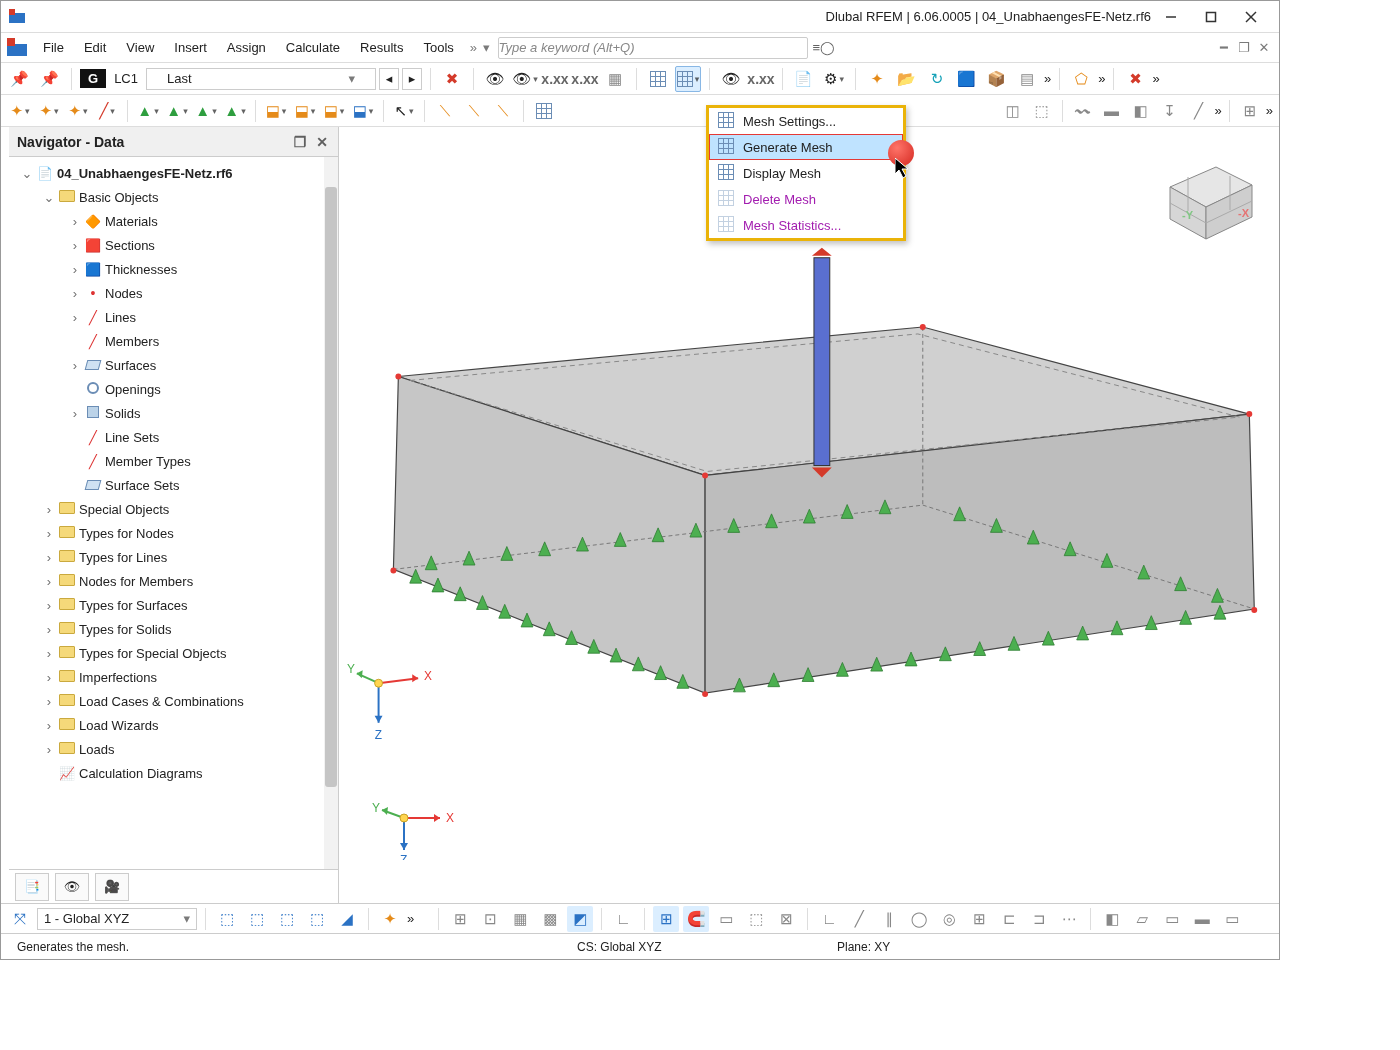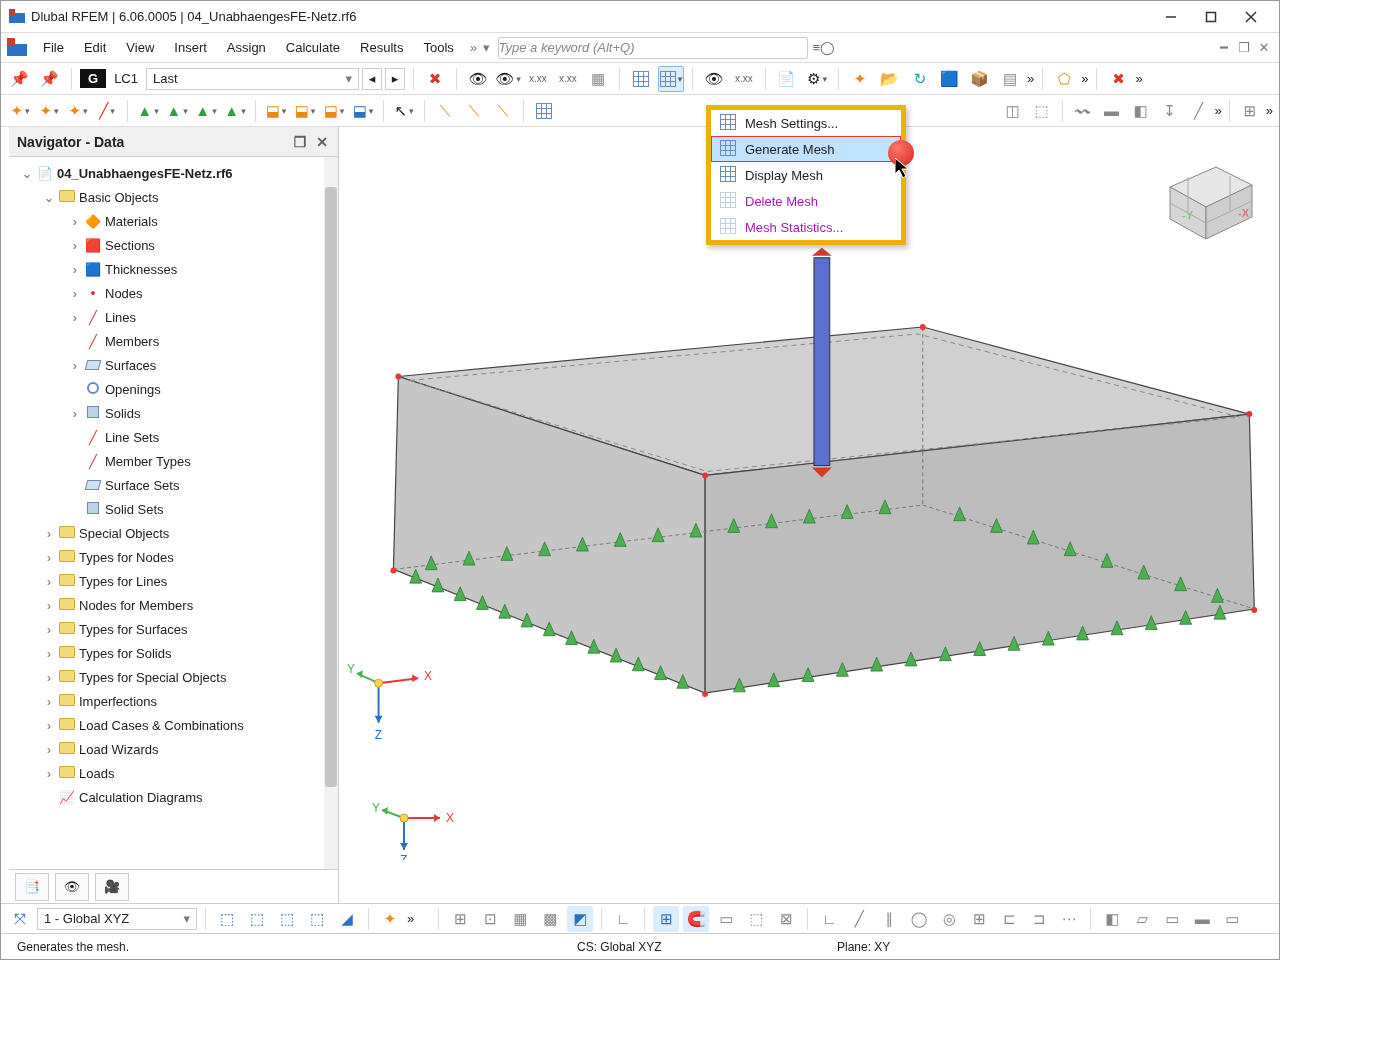--- a/index.html
+++ b/index.html
@@ -1,36 +1,36 @@
 <!DOCTYPE html>
 <html><head>
 <meta charset="utf-8">
 <style>
   * { box-sizing: border-box; margin: 0; padding: 0; }
   body { font-family: "Segoe UI", Tahoma, sans-serif; font-size: 13px; background: #fff; color: #222; overflow: hidden; }
   .window { width: 1280px; height: 960px; border: 1px solid #999; display: flex; flex-direction: column; background: #fff; }
   .titlebar { height: 32px; display: flex; align-items: center; padding: 0 8px; border-bottom: 1px solid #ddd; }
   .titlebar .app-icon { width: 16px; height: 16px; margin-right: 6px; display: inline-block; }
-  .titlebar .title { flex: 1; font-size: 13px; }
+  .titlebar .title { flex: 1; font-size: 13px; text-align: right; }
   .titlebar .win-btn { width: 40px; height: 28px; display: flex; align-items: center; justify-content: center; }
   .menubar { height: 30px; display: flex; align-items: center; border-bottom: 1px solid #ddd; }
   .menubar .app-icon { width: 20px; height: 20px; margin: 0 6px; display: inline-block; }
   .menubar .menu-item { padding: 4px 10px; cursor: default; }
   .menubar .chev { margin-left: 6px; opacity: .6; }
   .menubar .search-box { flex: 1; max-width: 310px; margin-left: 8px; height: 22px; border: 1px solid #ccc; border-radius: 2px; display: flex; align-items: center; padding: 0 0; color: #888; font-style: italic; }
   .menubar .sf-icon { margin-left: 4px; width: 24px; text-align: center; opacity: .7;}
   .menubar .right-controls { margin-left: auto; display: flex; gap: 2px; padding-right: 6px;}
   .menubar .right-controls span { width: 18px; text-align: center; opacity:.6;}
   .toolbar-row { height: 32px; display: flex; align-items: center; padding: 0 6px; border-bottom: 1px solid #ddd; gap: 4px; }
   .toolbar-row2 { height: 32px; display: flex; align-items: center; padding: 0 6px; border-bottom: 1px solid #ddd; gap: 3px; }
   .tbtn { width: 26px; height: 26px; display: flex; align-items: center; justify-content: center; border-radius: 2px; }
   .sep { width: 1px; height: 22px; background: #ddd; margin: 0 4px; }
   .lc-badge { background:#111; color:#fff; padding:2px 8px; font-weight:bold; }
   .lc-code { padding: 2px 4px; }
-  .lc-name { border:1px solid #ccc; height:22px; width:213px; display:flex; align-items:center; padding:0 6px;}
+  .lc-name { border:1px solid #ccc; height:22px; width:230px; display:flex; align-items:center; padding:0 20px;}
   .lc-name .dd { margin-left:auto; opacity:.6;}
   .nav-small { width:20px; height:22px; border:1px solid #ccc; display:flex; align-items:center; justify-content:center; margin-left:-1px;}
   .content-row { flex:1; display:flex; overflow:hidden;margin-left:8px; }
   .sidebar { width: 330px; border-right: 1px solid #ccc; display:flex; flex-direction:column; background:#fff;}
   .side-title { height: 30px; background:#f0f0f0; border-bottom:1px solid #ccc; display:flex; align-items:center; padding:0 8px; font-size:14px; font-weight:600;}
   .side-title .sx { margin-left:auto; display:flex; gap:6px;}
   .side-title .sx span { width:16px; text-align:center; opacity:.7;}
   .tree-wrap { flex:1; overflow:auto; position:relative;}
   .tree-wrap .scrollbar-fake { position:absolute; right:0; top:0; width:14px; height:100%; background:#f2f2f2;}
   .tree-wrap .scrollbar-thumb { position:absolute; right:1px; top:30px; width:12px; height:600px; background:#c5c5c5; border-radius:3px;}
@@ -39,32 +39,32 @@
   .tree .node .exp { width:16px; text-align:center; opacity:.65; }
   .tree .node .ic { width:20px; text-align:center; }
   .tree .node .lbl { padding-left:2px; }
   .tree .node.bold .lbl { font-weight:700; }
   .side-bottom { height:34px; border-top:1px solid #ccc; display:flex; align-items:center; gap:6px; padding:0 6px;}
   .side-bottom .bbtn { width:34px; height:28px; border:1px solid #ccc; display:flex; align-items:center; justify-content:center; background:#fafafa;}
   .viewport { flex:1; position:relative; background:#fff;}
   .svg3d { width:100%; height:100%; display:block;}
   .gizmo { position:absolute; right:16px; top:16px; }
   .axis-mini { position:absolute; left:30px; bottom:40px; }
-  .dropdown-menu { position:absolute; left:706px; top:105px; width:200px; background:#fff; border:5px solid #eab308; box-shadow: 2px 3px 6px rgba(0,0,0,.25); z-index:50;}
+  .dropdown-menu { position:absolute; left:706px; top:105px; width:200px; background:#fff; border:3px solid #eab308; box-shadow: 2px 3px 6px rgba(0,0,0,.25); z-index:50;}
   .dropdown-menu .dm-item { display:flex; align-items:center; height:26px; padding:0 8px; gap:8px; }
   .dropdown-menu .dm-item.disabled { color:#a21caf; }
   .dropdown-menu .dm-item.selected { background:#bfe3ff; outline:1px solid #e53935; outline-offset:-1px;text-align:center;}
   .dropdown-menu .dm-item .dm-ic { width:18px; text-align:center;}
   .cursor-pointer { position:absolute; left:895px; top:158px; z-index:60;}
   .red-circle { position:absolute; left:888px; top:140px; width:26px; height:26px; border-radius:50%; background:radial-gradient(circle at 35% 30%, #ff7469, #d42820); z-index:55;}
   .statusbar { height:26px; border-top:1px solid #ccc; display:flex; align-items:center; font-size:12px; padding:0 6px;}
   .statusbar .cell { padding:0 10px; }
   .status-toolbar { height:30px; border-top:1px solid #ccc; display:flex; align-items:center; gap:4px; padding:0 6px;}
   .folder { width:16px; height:12px; background:#f5d97a; border:1px solid #caa93e; border-radius:1px; display:inline-block;}
-  .small-txt { font-size:10px; color:#666;}
+  .small-txt { font-size:14px; color:#666;font-weight:bold;}
   .grid-ic { width:16px; height:16px; display:inline-block; background:
     linear-gradient(#6b8db5,#6b8db5) 0 0/100% 1px no-repeat,
     linear-gradient(#6b8db5,#6b8db5) 0 5px/100% 1px no-repeat,
     linear-gradient(#6b8db5,#6b8db5) 0 10px/100% 1px no-repeat,
     linear-gradient(#6b8db5,#6b8db5) 0 15px/100% 1px no-repeat,
     linear-gradient(#6b8db5,#6b8db5) 0 0/1px 100% no-repeat,
     linear-gradient(#6b8db5,#6b8db5) 5px 0/1px 100% no-repeat,
     linear-gradient(#6b8db5,#6b8db5) 10px 0/1px 100% no-repeat,
     linear-gradient(#6b8db5,#6b8db5) 15px 0/1px 100% no-repeat;
     position:relative;
@@ -398,25 +398,20 @@
             </div>
           <div class="node" style="--indent:54px">
               <span class="exp"></span>
               <span class="ic memb-ic"></span>
               <span class="lbl">Member Types</span>
             </div>
           <div class="node" style="--indent:54px">
               <span class="exp"></span>
               <span class="ic"><span class="surf-ic"></span></span>
               <span class="lbl">Surface Sets</span>
-            </div>
-          <div class="node" style="--indent:54px">
-              <span class="exp"></span>
-              <span class="ic"><span class="solid-ic"></span></span>
-              <span class="lbl">Solid Sets</span>
             </div>
           <div class="node" style="--indent:28px">
               <span class="exp">›</span>
               <span class="ic"><span class="folder"></span></span>
               <span class="lbl">Special Objects</span>
             </div>
           <div class="node" style="--indent:28px">
               <span class="exp">›</span>
               <span class="ic"><span class="folder"></span></span>
               <span class="lbl">Types for Nodes</span>

